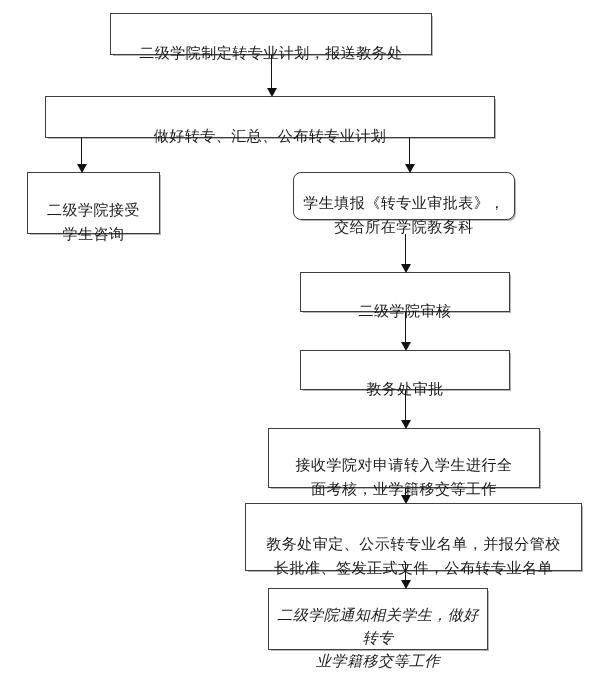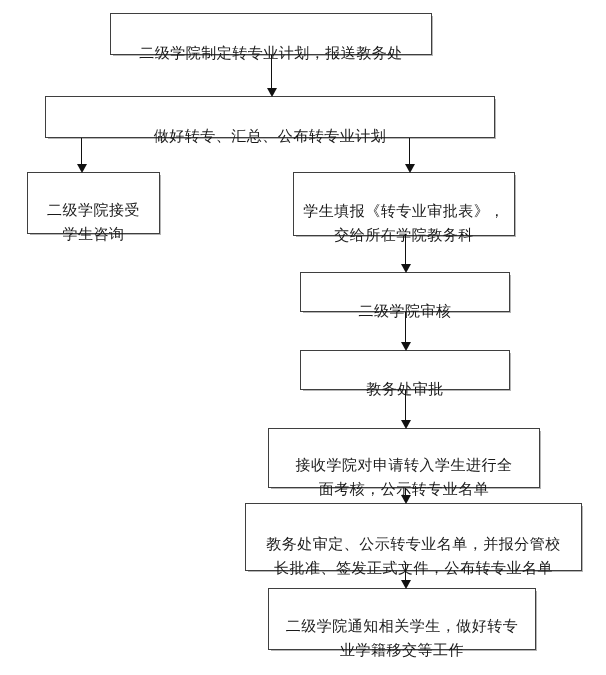--- a/index.html
+++ b/index.html
@@ -70,44 +70,44 @@
 
   <div class="node" id="n-node-2" style="left: 45px; top: 96px; width: 450px; height: 42px;">
     <span class="label">做好转专、汇总、公布转专业计划</span>
   </div>
 
   <div class="node" id="n-node-3" style="left: 27px; top: 172px; width: 133px; height: 62px;">
     <span class="label">二级学院接受
 学生咨询</span>
   </div>
 
-  <div class="node" id="n-node-4" style="left: 293px; top: 172px; width: 222px; height: 64px;">
+  <div class="node" id="n-node-4" style="left: 293px; top: 172px; width: 222px; height: 48px; border-radius: 8px;">
     <span class="label">学生填报《转专业审批表》，
 交给所在学院教务科</span>
   </div>
 
   <div class="node" id="n-node-5" style="left: 300px; top: 272px; width: 210px; height: 40px;">
     <span class="label">二级学院审核</span>
   </div>
 
   <div class="node" id="n-node-6" style="left: 300px; top: 350px; width: 210px; height: 40px;">
     <span class="label">教务处审批</span>
   </div>
 
   <div class="node" id="n-node-7" style="left: 268px; top: 428px; width: 272px; height: 60px;">
     <span class="label">接收学院对申请转入学生进行全
-面考核，公示转专业名单</span>
+面考核，业学籍移交等工作</span>
   </div>
 
   <div class="node" id="n-node-8" style="left: 245px; top: 503px; width: 337px; height: 68px;">
     <span class="label">教务处审定、公示转专业名单，并报分管校
 长批准、签发正式文件，公布转专业名单</span>
   </div>
 
-  <div class="node" id="n-node-9" style="left: 268px; top: 588px; width: 268px; height: 62px;">
+  <div class="node" id="n-node-9" style="left: 268px; top: 588px; width: 220px; height: 62px; font-style: italic;">
     <span class="label">二级学院通知相关学生，做好转专
 业学籍移交等工作</span>
   </div>
 
   <div class="connector" id="c-conn-1" style="left: 271px; top: 55px;">
     <div class="stem" style="height: 33px;"></div>
     <div class="head" style="top: 33px;"></div>
   </div>
   <div class="connector" id="c-conn-2" style="left: 81px; top: 138px;">
     <div class="stem" style="height: 26px;"></div>

